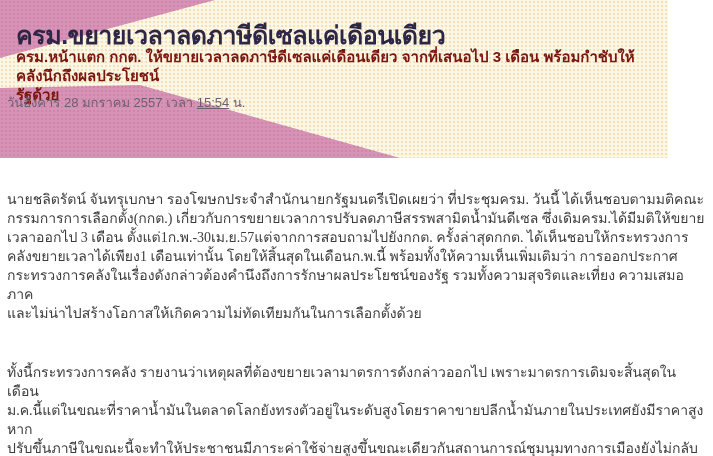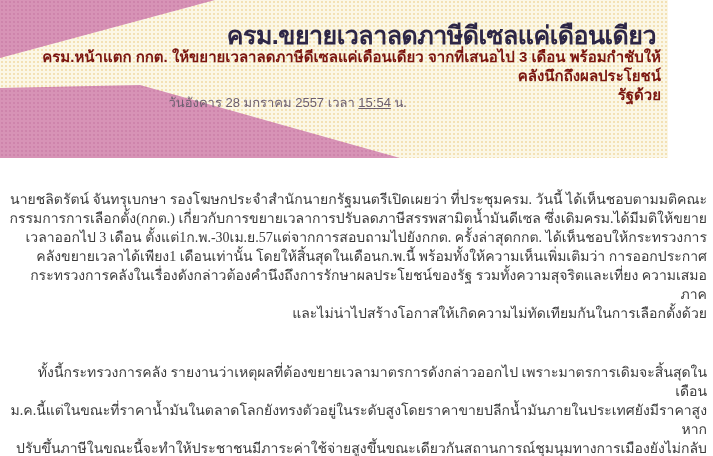--- a/index.html
+++ b/index.html
@@ -1,15 +1,15 @@
 <!DOCTYPE html>
 <html lang="th"><head>
 <meta charset="utf-8">
 <style>
-  * { margin:0; padding:0; box-sizing:border-box;text-align:right; }
+  * { margin:0; padding:0; box-sizing:border-box; }
   html,body { background:#ffffff; }
   body { font-family:"Liberation Sans", sans-serif; }
   .page {
     position:relative; width:713px; height:456px;
     background:#ffffff; overflow:hidden;
   }
   
   .header {
     position:absolute; left:0; top:0; width:668px; height:158px;
     background-color:#FBF7E6;

